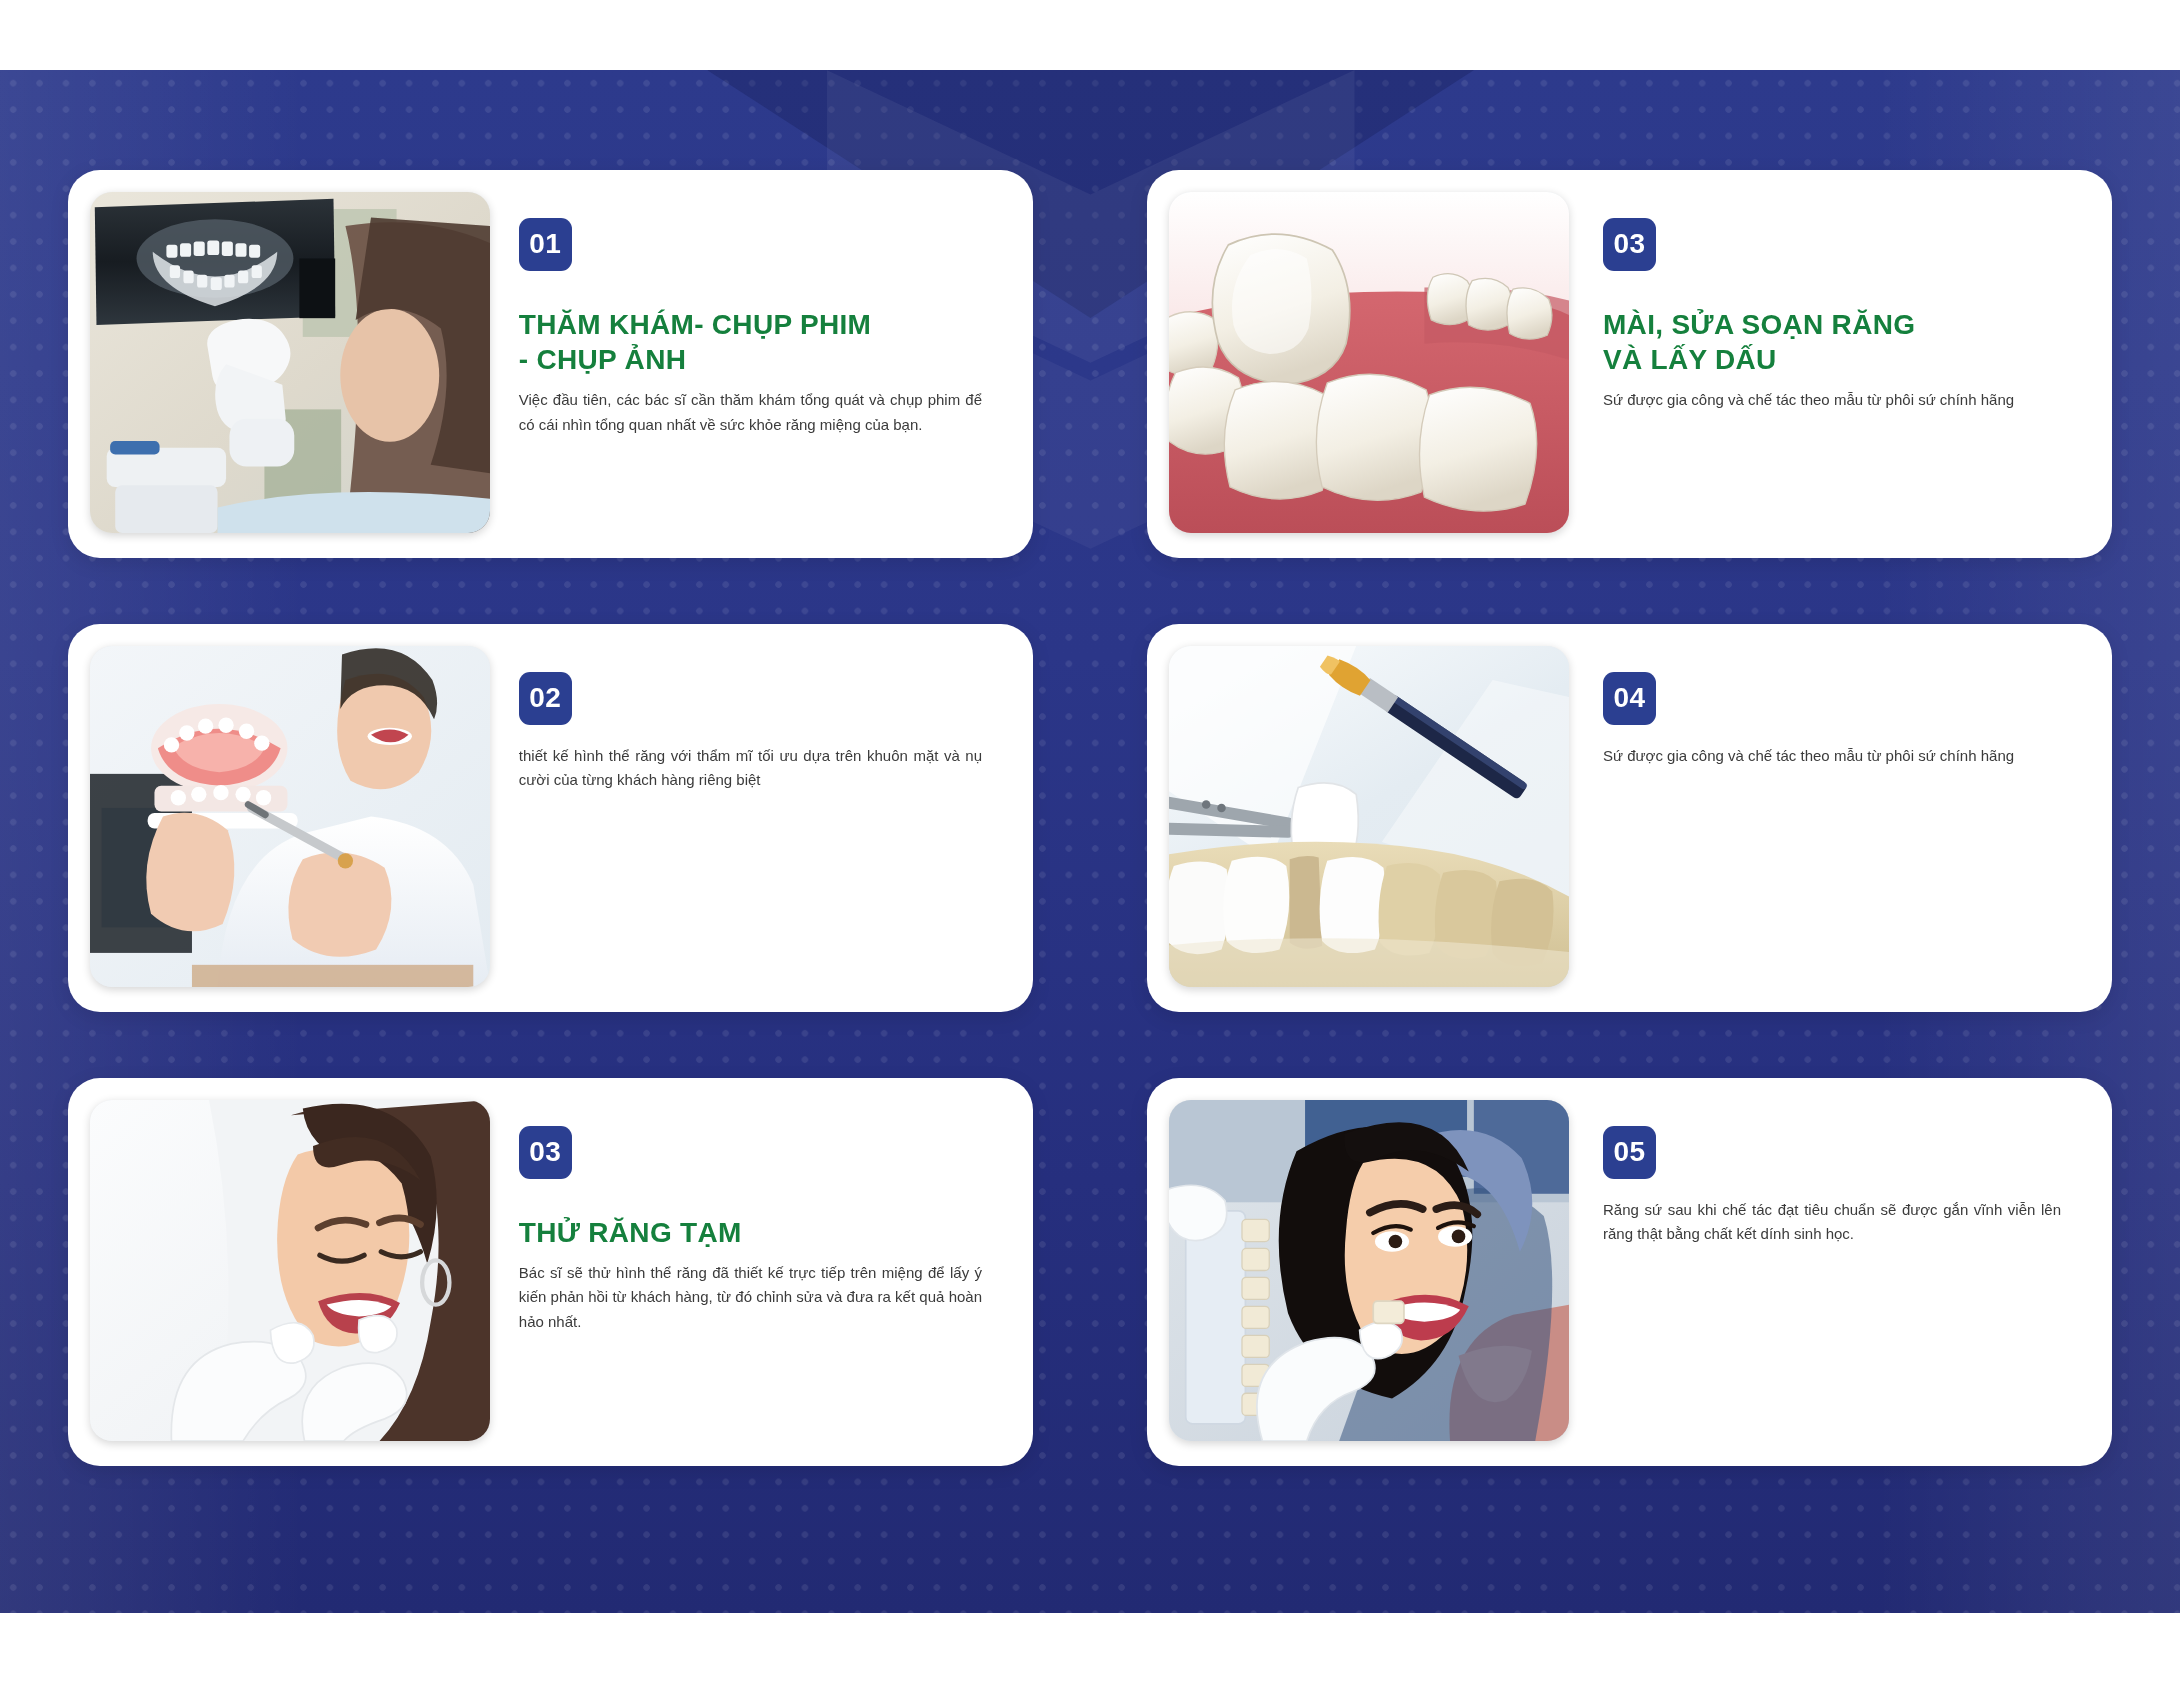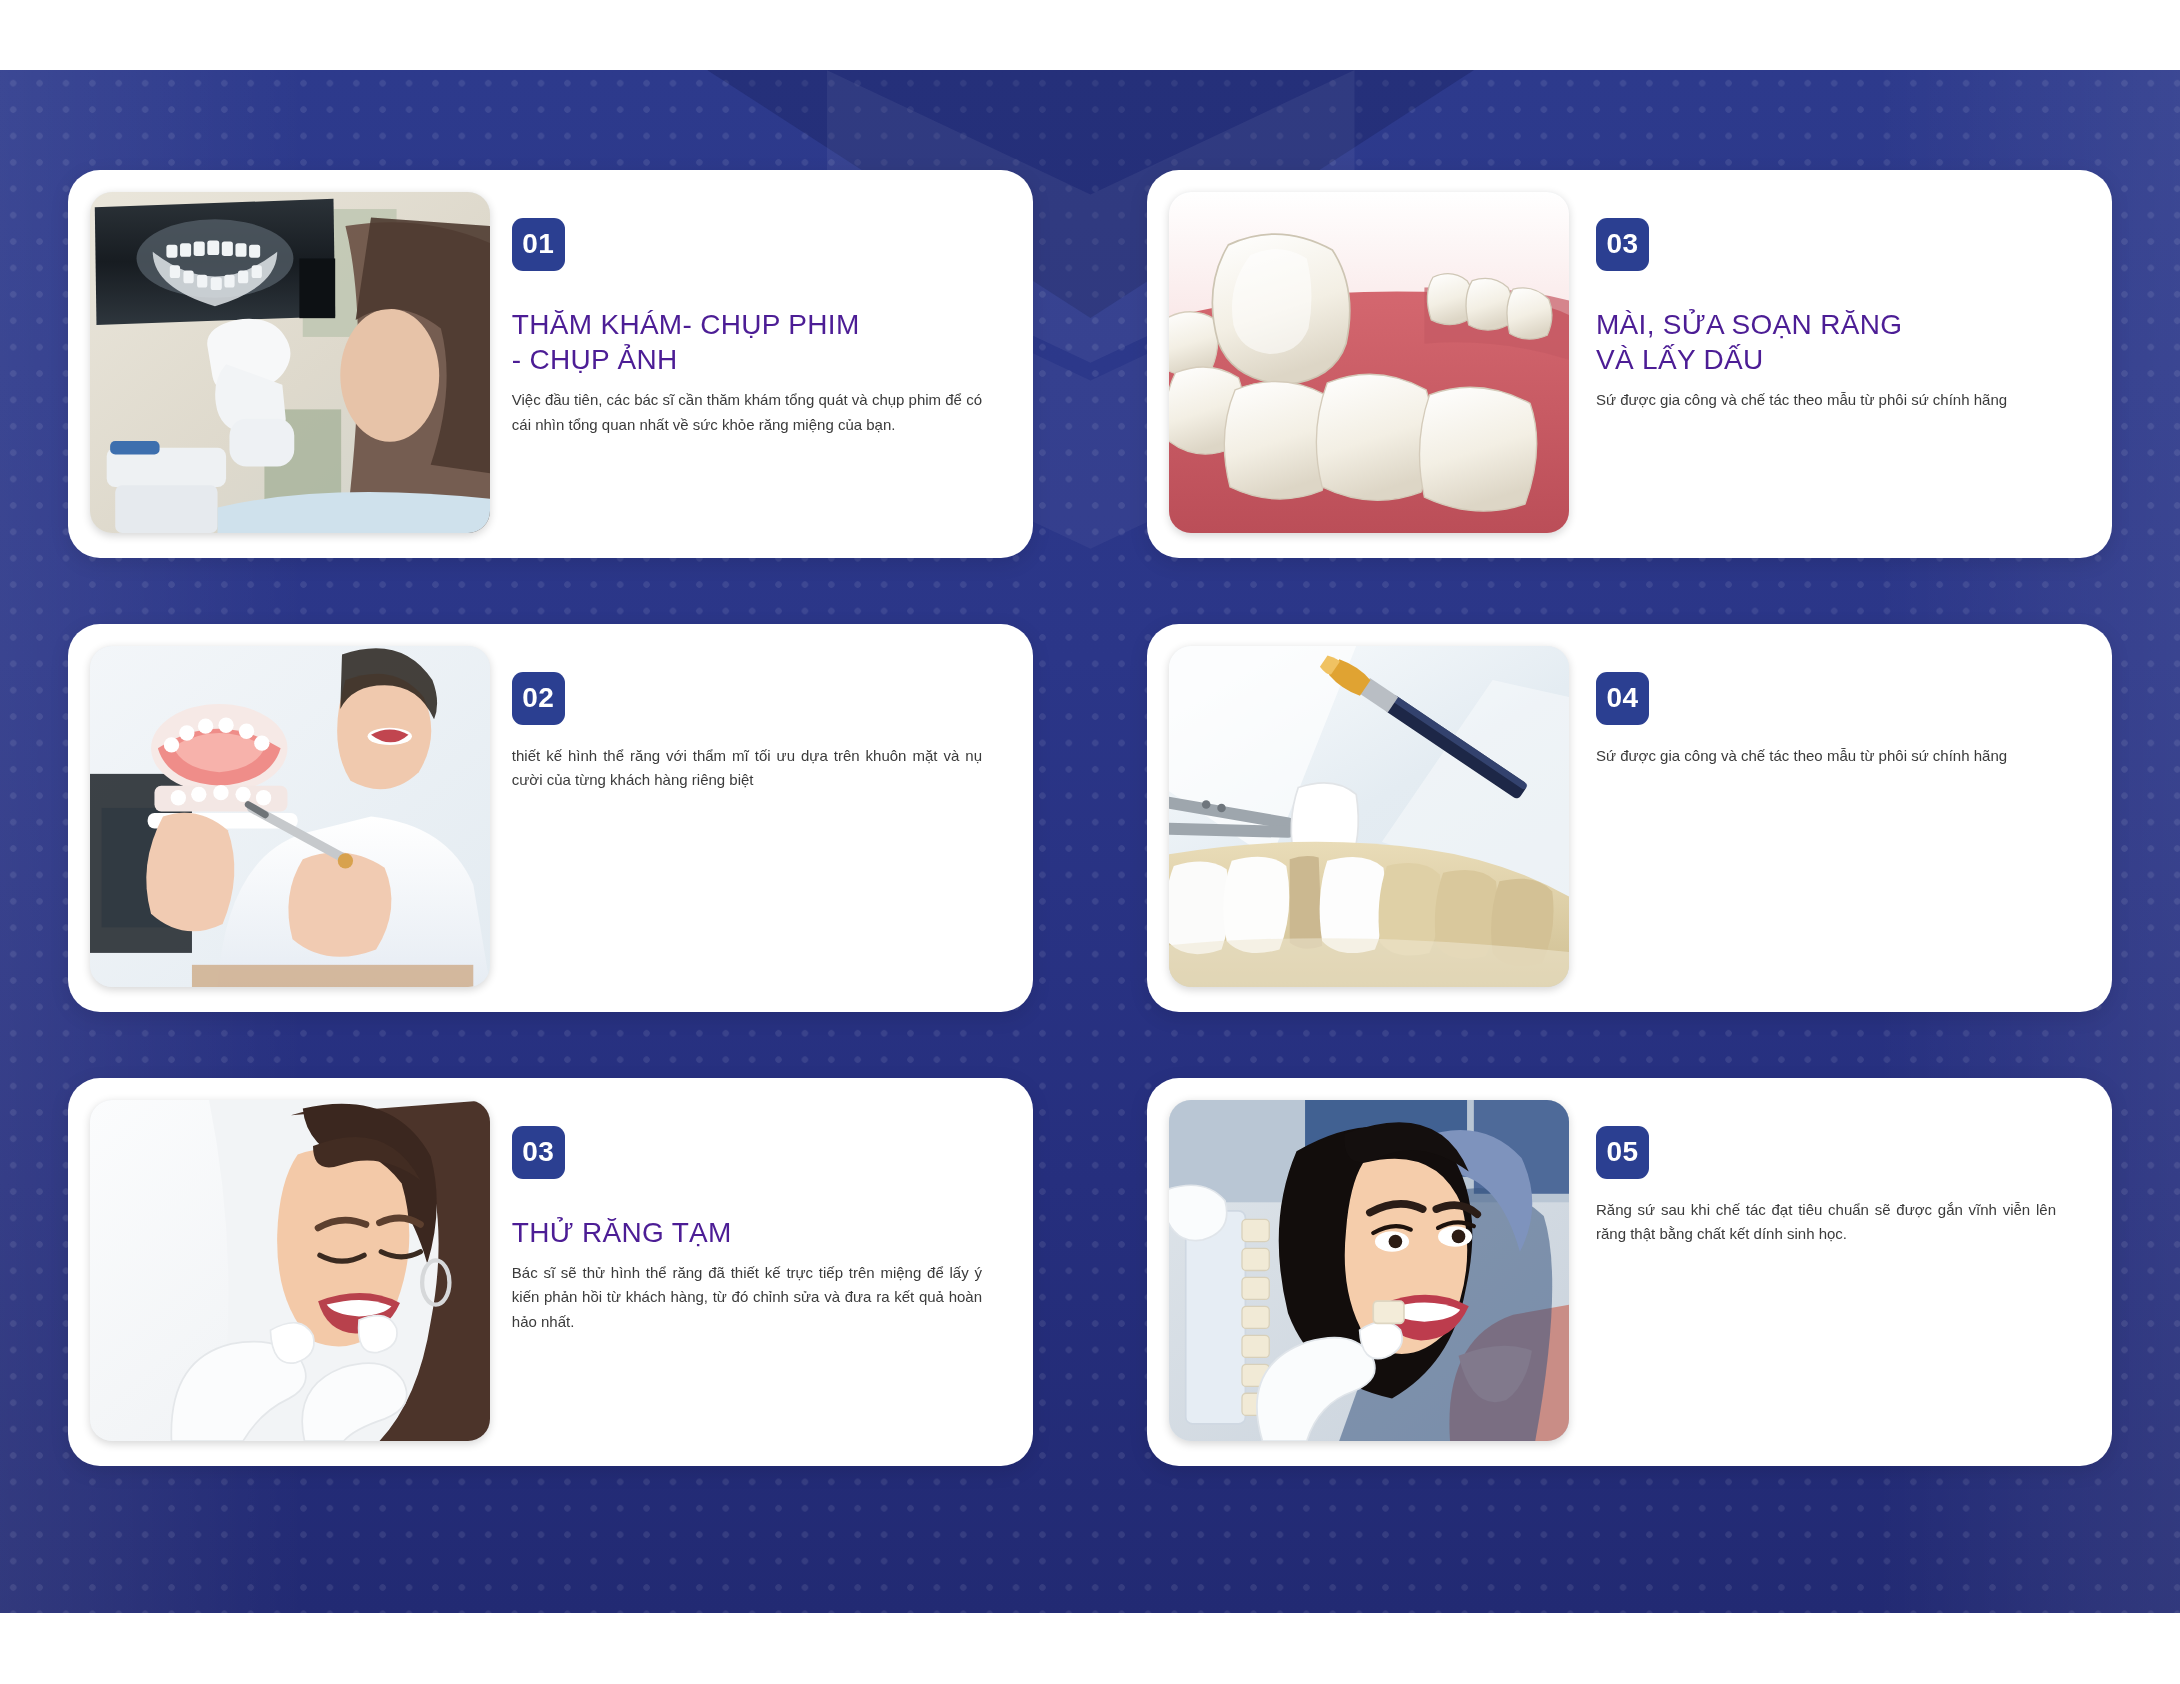--- a/index.html
+++ b/index.html
@@ -62,21 +62,21 @@
     grid-template-columns: 965px 965px;
     column-gap: 114px;
     row-gap: 66px;
   }
   .card {
     background: #ffffff;
     border-radius: 32px;
     padding: 22px;
     display: flex;
     align-items: flex-start;
-    gap: 15px;
+    gap: 22px;
     box-shadow: 0 5.1px 19px rgba(0,0,0,0.10);
     min-height: 388px;
   }
 
   .thumb {
     flex: 0 0 400px;
     height: 341px;
     border-radius: 22px;
     overflow: hidden;
     position: relative;
@@ -96,23 +96,23 @@
     color: #ffffff;
     font-size: 28px;
     font-weight: bold;
     letter-spacing: 0.4px;
     display: flex;
     align-items: center;
     justify-content: center;
     margin-bottom: 19px;
   }
   .title {
-    color: #4c1d95;
+    color: #15803d;
     font-size: 28px;
-    font-weight: normal;
+    font-weight: bold;
     letter-spacing: 0.3px;
     line-height: 1.28;
     margin-bottom: 10.2px;
     white-space: pre-line;
     margin-top: 36px;
   }
   .desc {
     color: #3b3b3b;
     font-size: 15px;
     line-height: 1.65;

